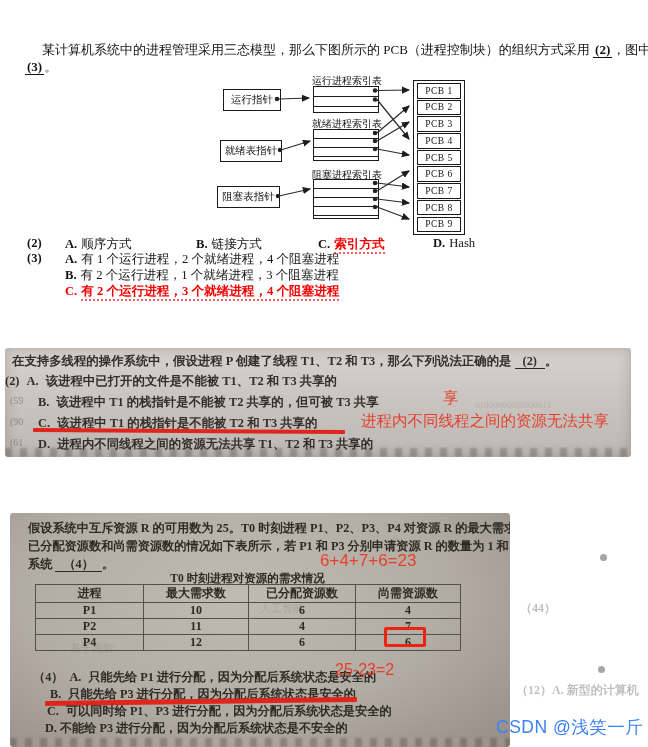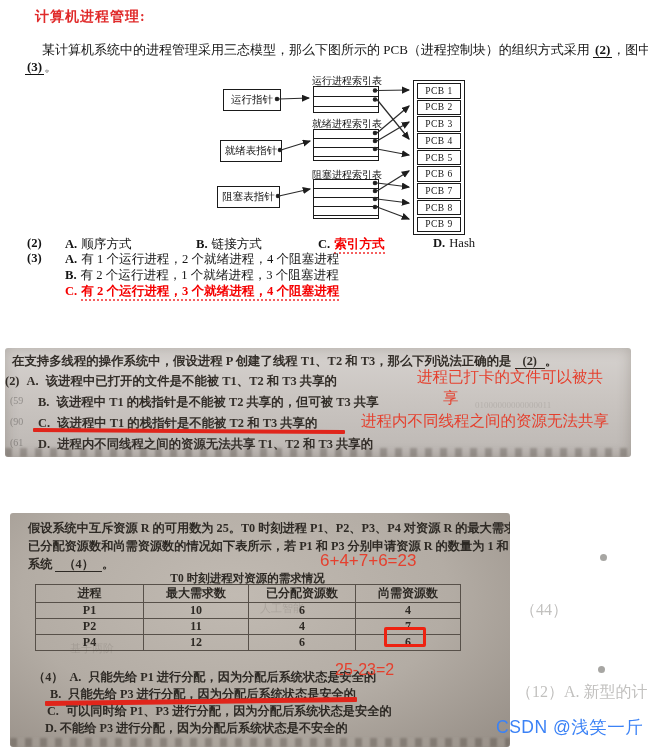--- a/index.html
+++ b/index.html
@@ -40,42 +40,41 @@
   .p-line{position:absolute;white-space:nowrap;}
   .p-blank{border-bottom:1.3px solid #2d2924;padding:0 8px;font-weight:bold;}
   .margin-mark{position:absolute;font-size:10px;color:rgba(60,58,55,0.4);font-weight:normal;}
   .red-note{position:absolute;white-space:nowrap;color:#e5402e;
             font-family:"Liberation Sans",sans-serif;font-weight:normal;}
   .red-stroke{position:absolute;background:#e0251b;border-radius:1px;}
   .red-frame{position:absolute;border:3px solid #ee2211;border-radius:2px;}
   .ghost{position:absolute;white-space:nowrap;color:#3a352f;opacity:0.14;filter:blur(0.7px);
          font-weight:normal;}
   .ghost-out{position:absolute;white-space:nowrap;color:#8f8d8a;opacity:0.55;filter:blur(0.5px);
-             font-size:16px;font-weight:normal;}
+             font-size:12px;font-weight:bold;}
   .smear{position:absolute;left:0;width:100%;height:9px;opacity:.5;filter:blur(1.2px);
          background:repeating-linear-gradient(90deg,rgba(60,52,44,.55) 0 7px,rgba(190,184,178,.2) 7px 15px);}
 
   
   .res-table{position:absolute;left:25px;top:71px;border-collapse:collapse;table-layout:fixed;
              font-size:12px;color:#2d2924;}
   .res-table th,.res-table td{border:1.1px solid #575049;text-align:center;padding:0;
              font-weight:bold;overflow:hidden;}
   .res-table th{height:16px;}
   .res-table td{height:15px;}
 
   .watermark{left:496px;top:715px;font-family:"Liberation Sans",sans-serif;font-size:17.5px;
              color:#3b82f6;letter-spacing:0.5px;z-index:9;}
   .bullet{position:absolute;width:7px;height:7px;border-radius:50%;background:#6d6a66;opacity:.6;}
 </style>
 </head>
 <body>
 
 <div id="page">
 
-  <div class="abs s1-title">计算机进程管理:</div>
 
   <div class="abs q-line" style="left:42px;top:41px;">
     <span>某计算机系统中的进程管理采用三态模型，那么下图所示的 PCB（进程控制块）的组织方式采用</span>
     <span class="blank">(2)</span><span>，图中</span>
   </div>
   <div class="abs q-line" style="left:25px;top:58px;">
     <span class="blank">(3)</span><span>。</span>
   </div>
 
   <div class="abs ptr-box" style="left:223px;top:89px;width:56px;height:20px;">
@@ -197,21 +196,20 @@
       <span>D.</span>
       <span style="margin-left:4px;">进程内不同线程之间的资源无法共享 T1、T2 和 T3 共享的</span>
     </div>
 
     <div class="margin-mark" style="left:5px;top:47px;">(59</div>
     <div class="margin-mark" style="left:5px;top:68px;">(90</div>
     <div class="margin-mark" style="left:5px;top:89px;">(61</div>
 
     <div class="red-stroke" style="left:28px;top:81px;width:312px;height:3.5px;transform:rotate(0.4deg);"></div>
 
-    <div class="red-note" style="left:412px;top:19px;font-size:15.5px;">进程已打卡的文件可以被共</div>
     <div class="red-note" style="left:438px;top:40px;font-size:15.5px;">享</div>
     <div class="red-note" style="left:356px;top:63px;font-size:15.5px;">进程内不同线程之间的资源无法共享</div>
 
     <div class="ghost" style="left:470px;top:52px;font-size:9px;">01000000000000011</div>
     <div class="smear" style="bottom:0;"></div>
   </div>
 
   <div class="abs photo3">
     <div class="p-line" style="left:18px;top:7px;">假设系统中互斥资源 R 的可用数为 25。T0 时刻进程 P1、P2、P3、P4 对资源 R 的最大需求数、</div>
     <div class="p-line" style="left:18px;top:25px;">已分配资源数和尚需资源数的情况如下表所示，若 P1 和 P3 分别申请资源 R 的数量为 1 和 2，则</div>

